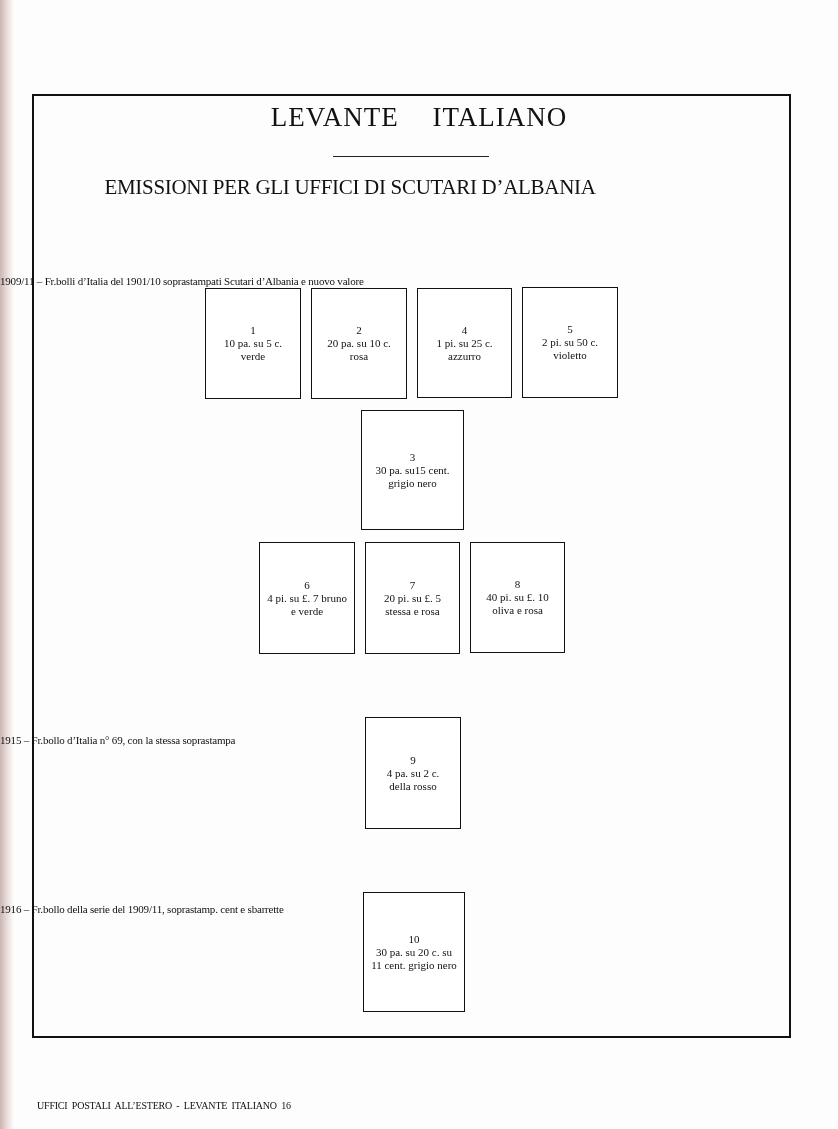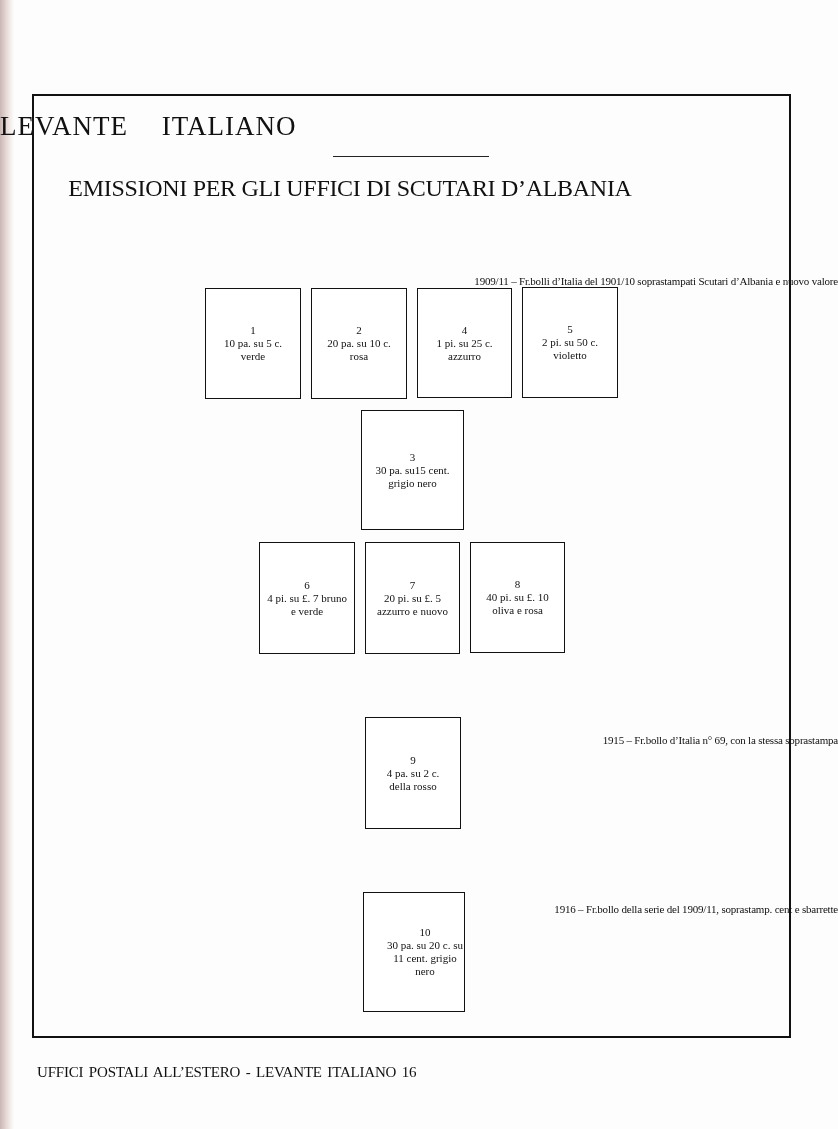--- a/index.html
+++ b/index.html
@@ -11,43 +11,43 @@
   }
   .page-shadow {
     position:absolute; left:0; top:0; width:14px; height:1129px;
     background:linear-gradient(to right,#c9b6b3 0%,#e9dcd9 50%,#fdfdfd 100%);
   }
   .frame {
     position:absolute; left:32px; top:94px; width:759px; height:944px;
     border:2px solid #111; box-sizing:border-box;
   }
   .title {
-    position:absolute; left:0; width:838px; top:111px; 
+    position:absolute; left:0; width:838px; top:102px; text-align:center;
     font-size:27px; letter-spacing:1px; word-spacing:26px;
   }
   .title-rule {
     position:absolute; left:333px; top:156px; width:156px; height:0;
     border-top:1px solid #222;
   }
   .subtitle {
     position:absolute; left:0; width:700px; top:175px; text-align:center;
-    font-size:24px; letter-spacing:-0.3px;
+    font-size:21px; letter-spacing:-0.3px;
   }
   .caption {
-    position:absolute; left:0; width:838px; text-align:right;
+    position:absolute; left:0; width:838px; text-align:left;
     font-size:11px; letter-spacing:-0.2px;
   }
   .stamp {
     position:absolute; box-sizing:border-box;
     border:1.5px solid #111; background:#fff;
     display:flex; flex-direction:column; align-items:center; justify-content:center;
     font-size:11px; line-height:13px; text-align:center;
   }
   .footer {
-    position:absolute; left:37px; top:1064px; font-size:15px; letter-spacing:-0.2px;
+    position:absolute; left:37px; top:1100px; font-size:10px; letter-spacing:-0.2px;
     word-spacing:2px;
   }
 </style>
 </head>
 <body>
 
 <div class="page-shadow"></div>
 <div class="frame"></div>
 
 <div class="title">LEVANTE ITALIANO</div>
@@ -84,35 +84,35 @@
 </div>
 
 <div class="stamp" style="left:259px; top:542px; width:96px; height:112px;">
   <span>6</span>
   <span>4 pi. su £. 7 bruno</span>
   <span>e verde</span>
 </div>
 <div class="stamp" style="left:365px; top:542px; width:95px; height:112px;">
   <span>7</span>
   <span>20 pi. su £. 5</span>
-  <span>azzurro e nuovo</span>
+  <span>stessa e rosa</span>
 </div>
 <div class="stamp" style="left:470px; top:542px; width:95px; height:111px;">
   <span>8</span>
   <span>40 pi. su £. 10</span>
   <span>oliva e rosa</span>
 </div>
 
 <div class="caption" style="top:734px;">1915 – Fr.bollo d’Italia n° 69, con la stessa soprastampa</div>
 <div class="stamp" style="left:365px; top:717px; width:96px; height:112px;">
   <span>9</span>
   <span>4 pa. su 2 c.</span>
   <span>della rosso</span>
 </div>
 
 <div class="caption" style="top:903px;">1916 – Fr.bollo della serie del 1909/11,  soprastamp. cent e sbarrette</div>
-<div class="stamp" style="left:363px; top:892px; width:102px; height:120px;padding-left:22px;">
+<div class="stamp" style="left:363px; top:892px; width:102px; height:120px;">
   <span>10</span>
   <span>30 pa. su 20 c. su</span>
   <span>11 cent. grigio nero</span>
 </div>
 
 <div class="footer">UFFICI POSTALI ALL’ESTERO - LEVANTE ITALIANO 16</div>
 
 </body></html>

